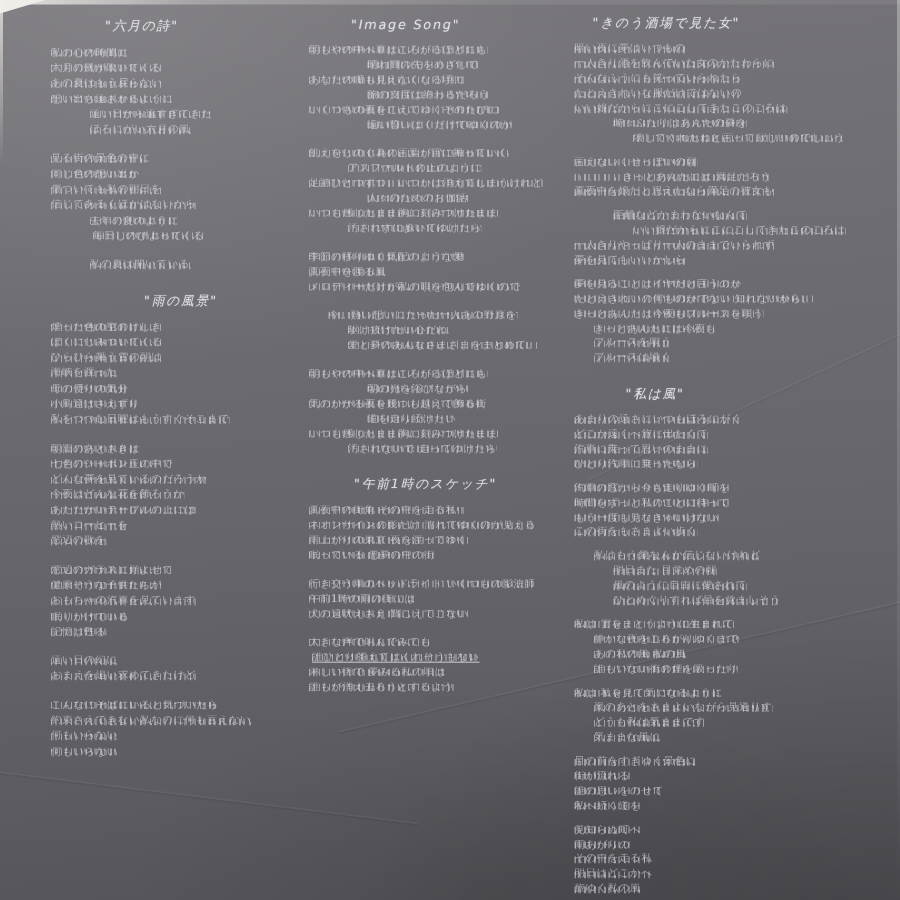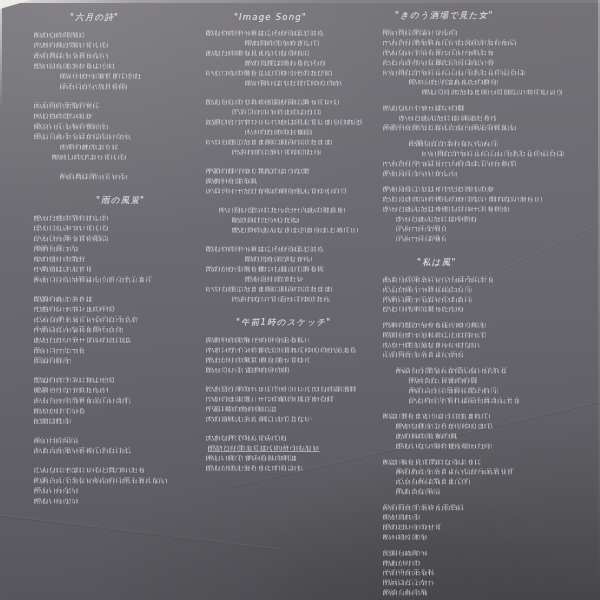--- a/index.html
+++ b/index.html
@@ -89,21 +89,21 @@
           <div class="line">
             <span class="txt" style="margin-left: 0px; min-width: 69px; max-width: 190px;">傷ついても私の明日を</span>
           </div>
           <div class="line">
             <span class="txt" style="margin-left: 0px; min-width: 90px; max-width: 190px;">信じてあるくほかはないから</span>
           </div>
           <div class="line">
             <span class="txt" style="margin-left: 26px; min-width: 55px; max-width: 164px;">去年の夏のように</span>
           </div>
           <div class="line">
-            <span class="txt" style="margin-left: 18px; min-width: 69px; max-width: 164px;">毎日しのびよってくる</span>
+            <span class="txt" style="margin-left: 28px; min-width: 69px; max-width: 164px;">毎日しのびよってくる</span>
           </div>
         </div>
         <div class="stanza">
           <div class="line">
             <span class="txt" style="margin-left: 26px; min-width: 62px; max-width: 164px;">私の夏は開いている</span>
           </div>
         </div>
         <div class="title t2" style="margin-left: 62px;">"雨の風景"</div>
         <div class="stanza">
           <div class="line">
@@ -129,21 +129,21 @@
           </div>
         </div>
         <div class="stanza">
           <div class="line">
             <span class="txt" style="margin-left: 0px; min-width: 55px; max-width: 190px;">朝靄のあとさきは</span>
           </div>
           <div class="line">
             <span class="txt" style="margin-left: 0px; min-width: 76px; max-width: 190px;">七色のシャボン玉の中で</span>
           </div>
           <div class="line">
-            <span class="txt" style="margin-left: 0px; min-width: 97px; max-width: 190px; font-style: italic;">どんな夢を見ているのだろうか</span>
+            <span class="txt" style="margin-left: 0px; min-width: 97px; max-width: 190px;">どんな夢を見ているのだろうか</span>
           </div>
           <div class="line">
             <span class="txt" style="margin-left: 0px; min-width: 83px; max-width: 190px;">今夜はどんな花を飾ろうか</span>
           </div>
           <div class="line">
             <span class="txt" style="margin-left: 0px; min-width: 90px; max-width: 190px;">あたたかいテーブルの上には</span>
           </div>
           <div class="line">
             <span class="txt" style="margin-left: 0px; min-width: 48px; max-width: 190px;">熱いコーヒーを</span>
           </div>
@@ -288,23 +288,20 @@
           </div>
           <div class="line">
             <span class="txt" style="margin-left: 0px; min-width: 83px; max-width: 192px;">眠っている 悪夢の中の街</span>
           </div>
         </div>
         <div class="stanza">
           <div class="line">
             <span class="txt" style="margin-left: 0px; min-width: 145px; max-width: 192px;">行き交う車のヘッドライト いくつもの影法師</span>
           </div>
           <div class="line">
-            <span class="txt" style="margin-left: 0px; min-width: 124px; max-width: 192px;">つかのま坂道、一つの駅の 遠ざかる灯</span>
-          </div>
-          <div class="line">
             <span class="txt" style="margin-left: 0px; min-width: 69px; max-width: 192px;">午前1時の雨の街には</span>
           </div>
           <div class="line">
             <span class="txt" style="margin-left: 0px; min-width: 104px; max-width: 192px;">犬の遠吠えさえ 聞こえてこない</span>
           </div>
         </div>
         <div class="stanza">
           <div class="line">
             <span class="txt" style="margin-left: 0px; min-width: 76px; max-width: 192px;">大きな声で叫んでみても</span>
           </div>
@@ -342,21 +339,21 @@
           </div>
           <div class="line">
             <span class="txt" style="margin-left: 39px; min-width: 131px; max-width: 168px;">壊してくれたねと言って寂しいのでしょう</span>
           </div>
         </div>
         <div class="stanza">
           <div class="line">
             <span class="txt" style="margin-left: 0px; min-width: 76px; max-width: 207px;">言えないくせっぽいの朝</span>
           </div>
           <div class="line">
-            <span class="txt" style="margin-left: 16px; min-width: 97px; max-width: 207px;">きっとあんたには 満足だろう</span>
+            <span class="txt" style="margin-left: 0px; min-width: 97px; max-width: 207px; padding-left: 32px;">きっとあんたには 満足だろう</span>
           </div>
           <div class="line">
             <span class="txt" style="margin-left: 0px; min-width: 124px; max-width: 207px;">真夜中を娘だと思えたなら満足の彼女も</span>
           </div>
         </div>
         <div class="stanza">
           <div class="line">
             <span class="txt" style="margin-left: 26px; min-width: 83px; max-width: 181px;">距離などかまわないなんて</span>
           </div>
           <div class="line">

